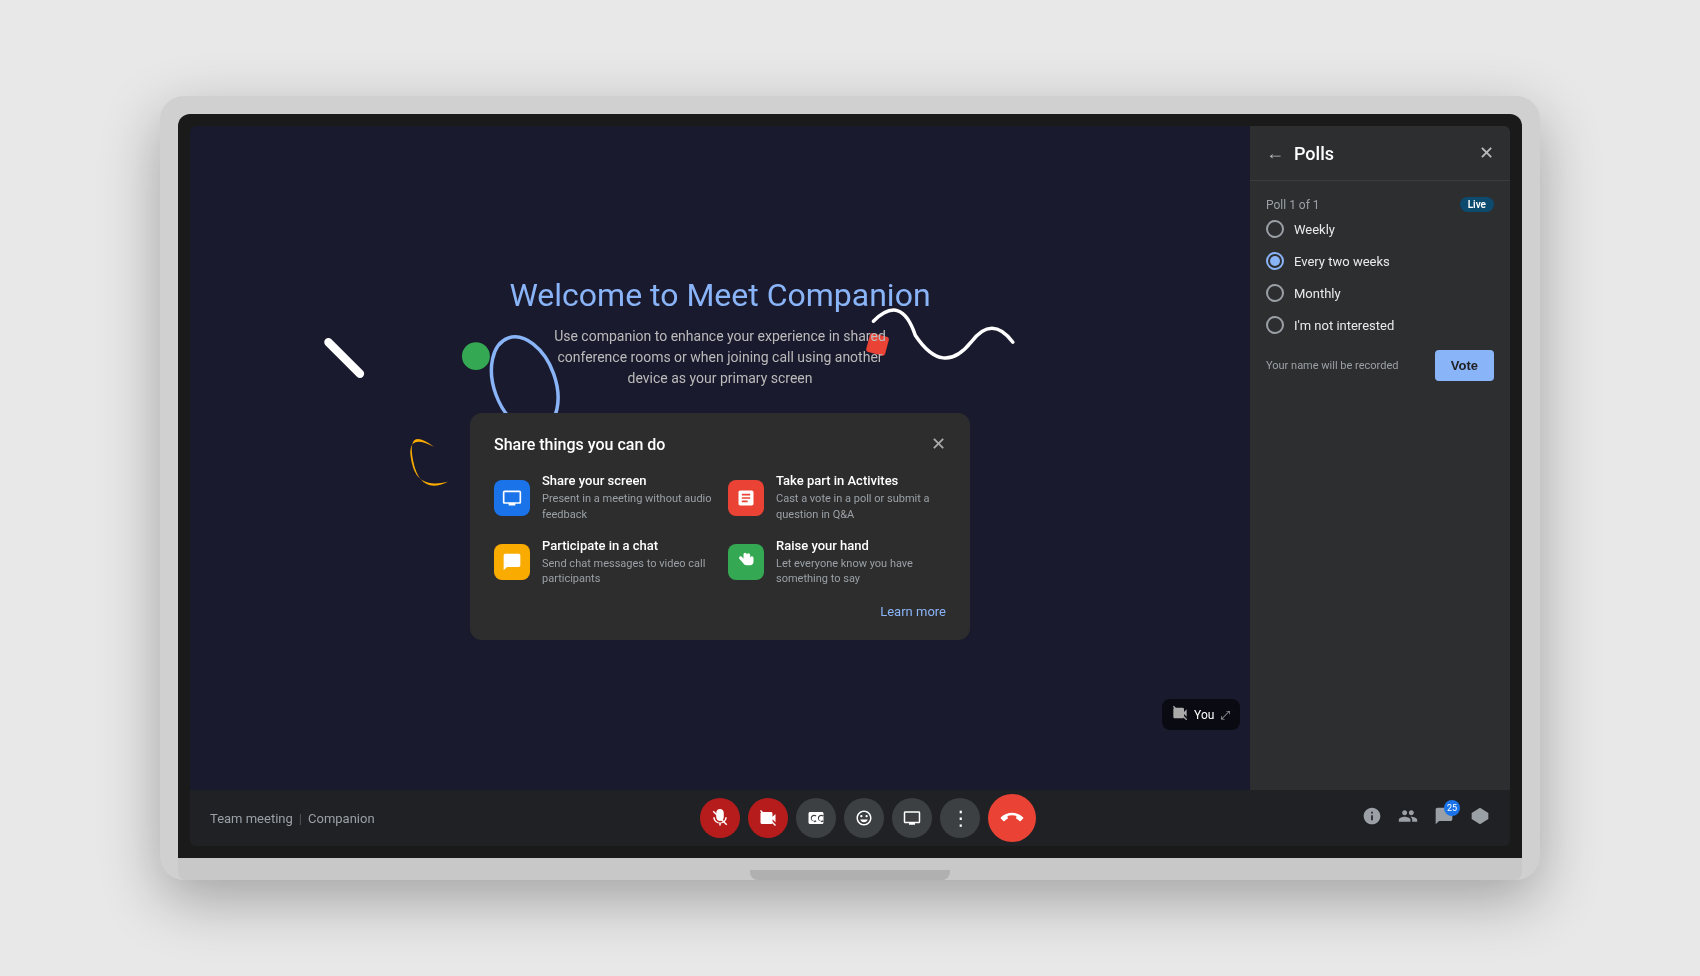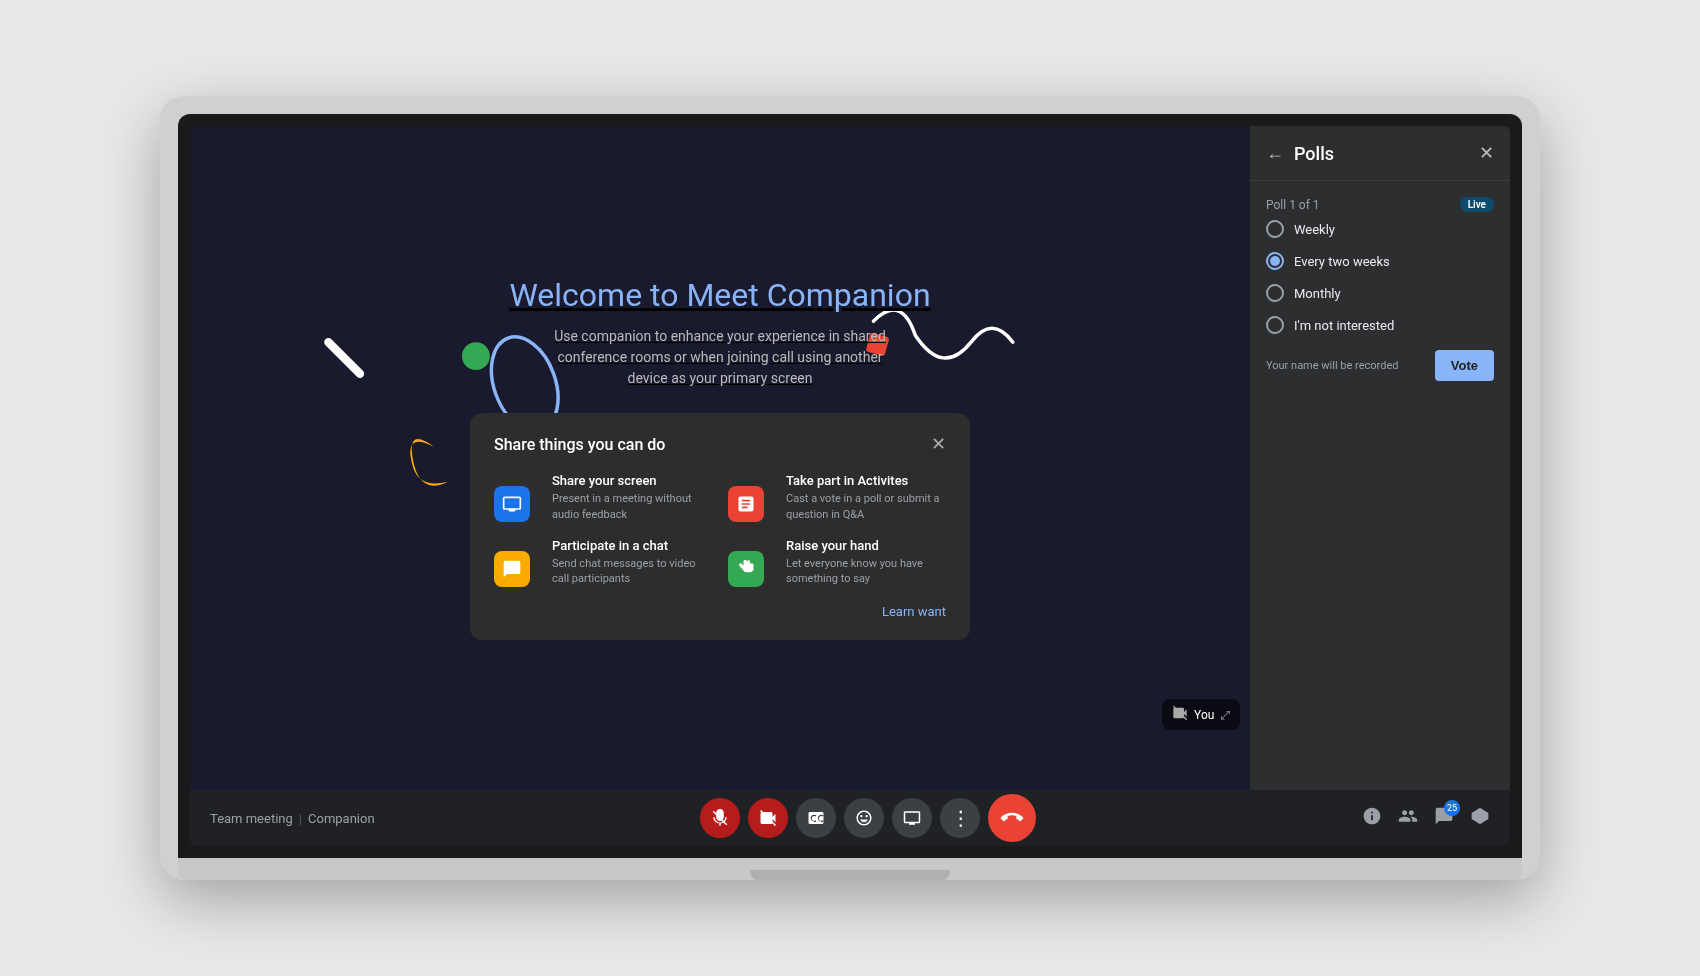--- a/index.html
+++ b/index.html
@@ -66,21 +66,20 @@
       justify-content: center;
       overflow: hidden;
     }
 
     
     .welcome-card {
       text-align: center;
       z-index: 2;
       position: relative;
       margin-bottom: 24px;
-      text-decoration: underline;
     }
     .welcome-title {
       color: #8ab4f8;
       font-size: 32px;
       font-weight: 400;
       margin-bottom: 12px;
     }
     .welcome-subtitle {
       color: #bbb;
       font-size: 14px;
@@ -115,22 +114,22 @@
       border: none;
       cursor: pointer;
     }
     .things-grid {
       display: grid;
       grid-template-columns: 1fr 1fr;
       gap: 16px;
     }
     .thing-item {
       display: flex;
-      gap: 22px;
-      align-items: flex-end;
+      gap: 12px;
+      align-items: center;
     }
     .thing-icon {
       width: 36px;
       height: 36px;
       border-radius: 8px;
       display: flex;
       align-items: center;
       justify-content: center;
       flex-shrink: 0;
       font-size: 18px;
@@ -478,21 +477,21 @@
                       <path d="M21 7c0-1.1-.9-2-2-2s-2 .9-2 2V3.5C17 2.4 16.1 1.5 15 1.5S13 2.4 13 3.5V3c0-1.1-.9-2-2-2s-2 .9-2 2v5l-2-2.2c-.7-.8-1.9-.9-2.7-.2-.8.7-.8 1.9-.1 2.7l4.3 5C9.4 15 11 16 13 16h4c2.2 0 4-1.8 4-4V7z"></path>
                     </svg>
                 </div>
                 <div class="thing-text">
                   <div class="thing-name">Raise your hand</div>
                   <div class="thing-desc">Let everyone know you have something to say</div>
                 </div>
               </div>
             </div>
             <div class="learn-more-row">
-              <a class="learn-more">Learn want</a>
+              <a class="learn-more">Learn more</a>
             </div>
           </div>
 
           <div class="you-badge">
             <span style="color:#aaa; font-size:13px;">
               <svg width="16" height="16" viewBox="0 0 24 24" fill="#aaa">
                   <path d="M18 10.48V6c0-1.1-.9-2-2-2H4c-1.1 0-2 .9-2 2v12c0 1.1.9 2 2 2h12c1.1 0 2-.9 2-2v-4.48l4 3.98v-11l-4 3.98z"></path>
                   <line x1="2" y1="2" x2="22" y2="22" stroke="#aaa" stroke-width="2"></line>
                 </svg>
             </span>

